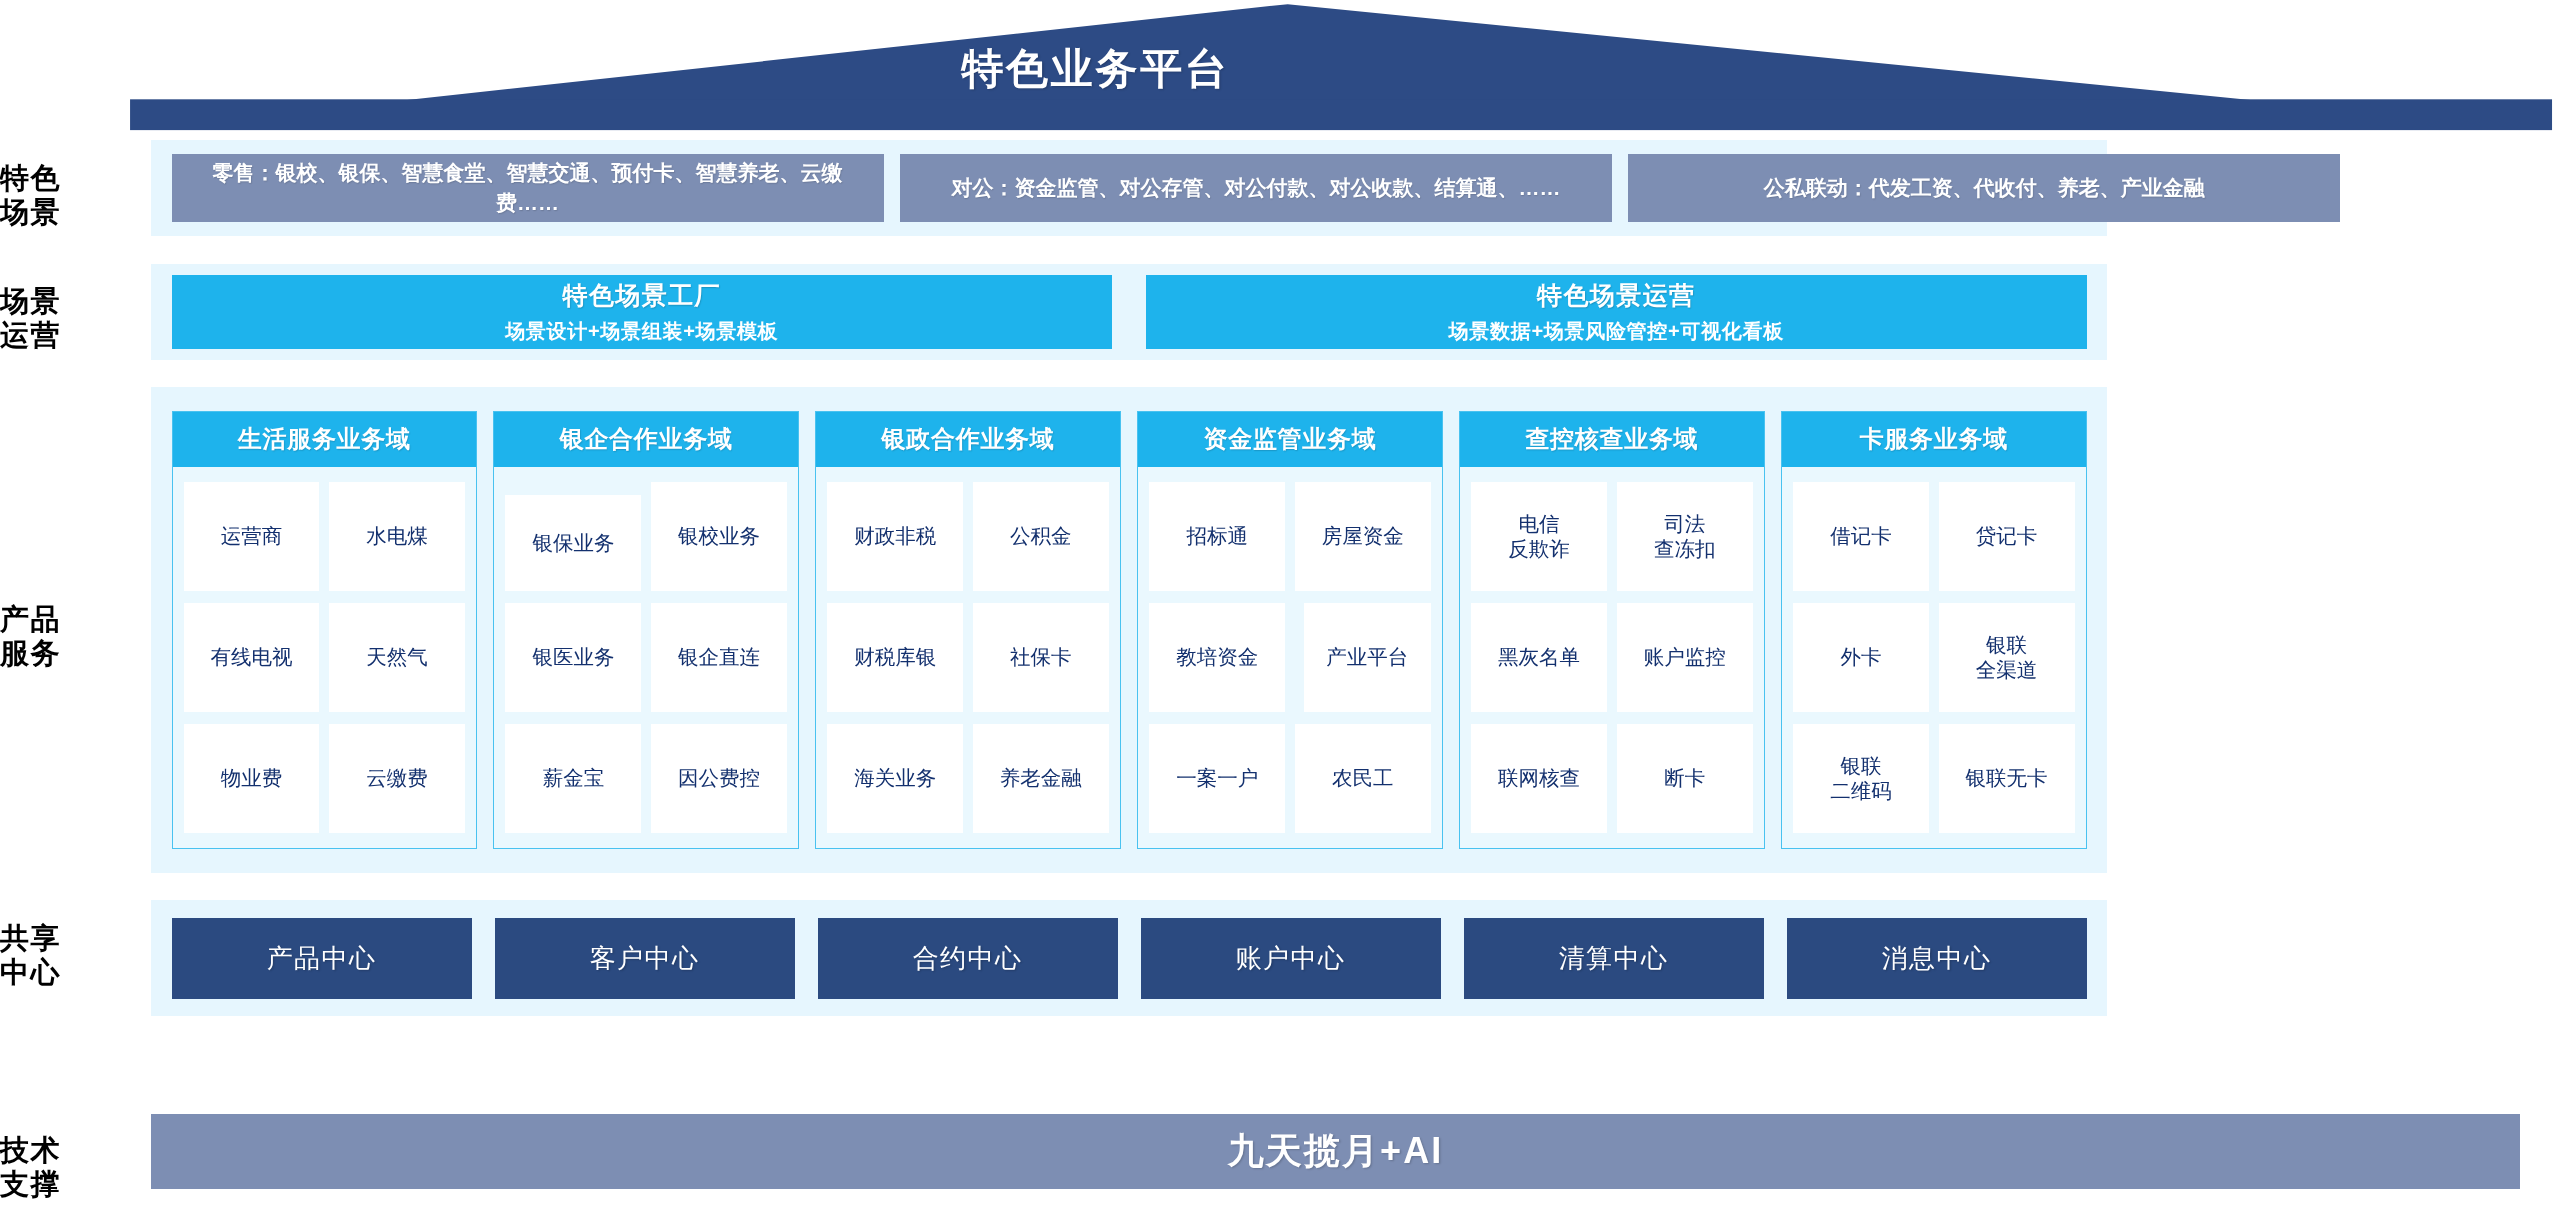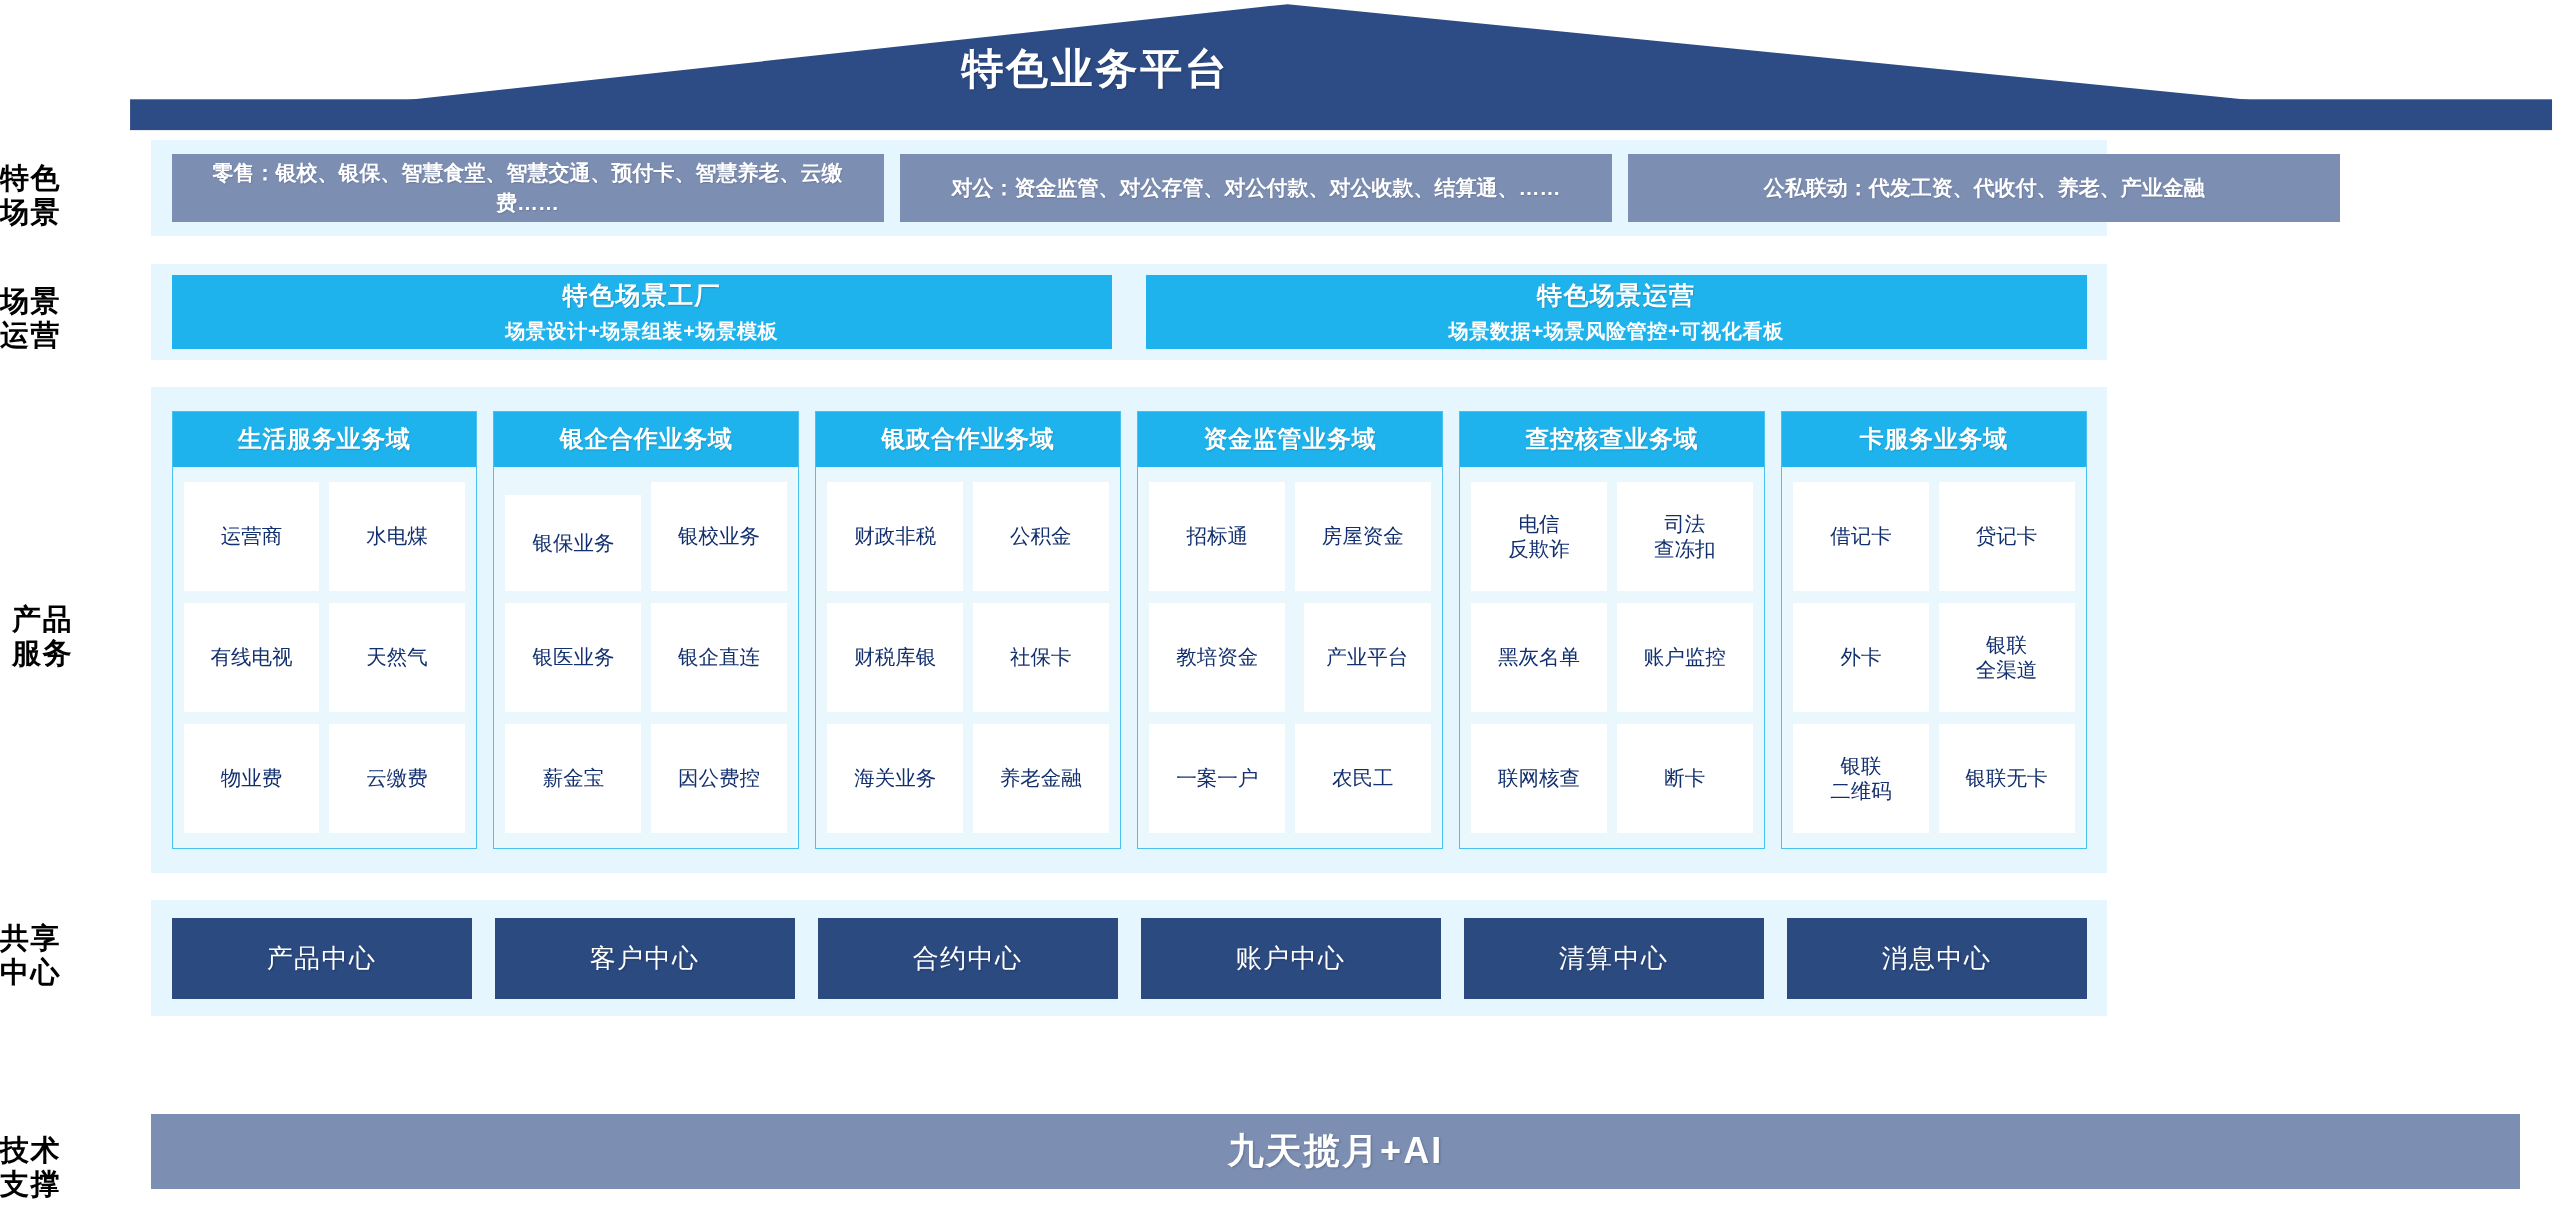--- a/index.html
+++ b/index.html
@@ -168,21 +168,21 @@
   <div class="ops-box">
     <div class="ops-title">特色场景工厂</div>
     <div class="ops-sub">场景设计+场景组装+场景模板</div>
   </div>
   <div class="ops-box">
     <div class="ops-title">特色场景运营</div>
     <div class="ops-sub">场景数据+场景风险管控+可视化看板</div>
   </div>
 </div>
 
-<div class="row-label" style="top: 602px; white-space: pre-line; margin-left: 12px;">产品
+<div class="row-label" style="top: 602px; white-space: pre-line;">产品
 服务</div>
 <div class="band" id="prod-row">
 
   <div class="domain-col">
     <div class="domain-head">生活服务业务域</div>
     <div class="domain-grid">
       <div class="tile" style="white-space: pre-line;">运营商</div>
       <div class="tile" style="white-space: pre-line;">水电煤</div>
       <div class="tile" style="white-space: pre-line;">有线电视</div>
       <div class="tile" style="white-space: pre-line;">天然气</div>

